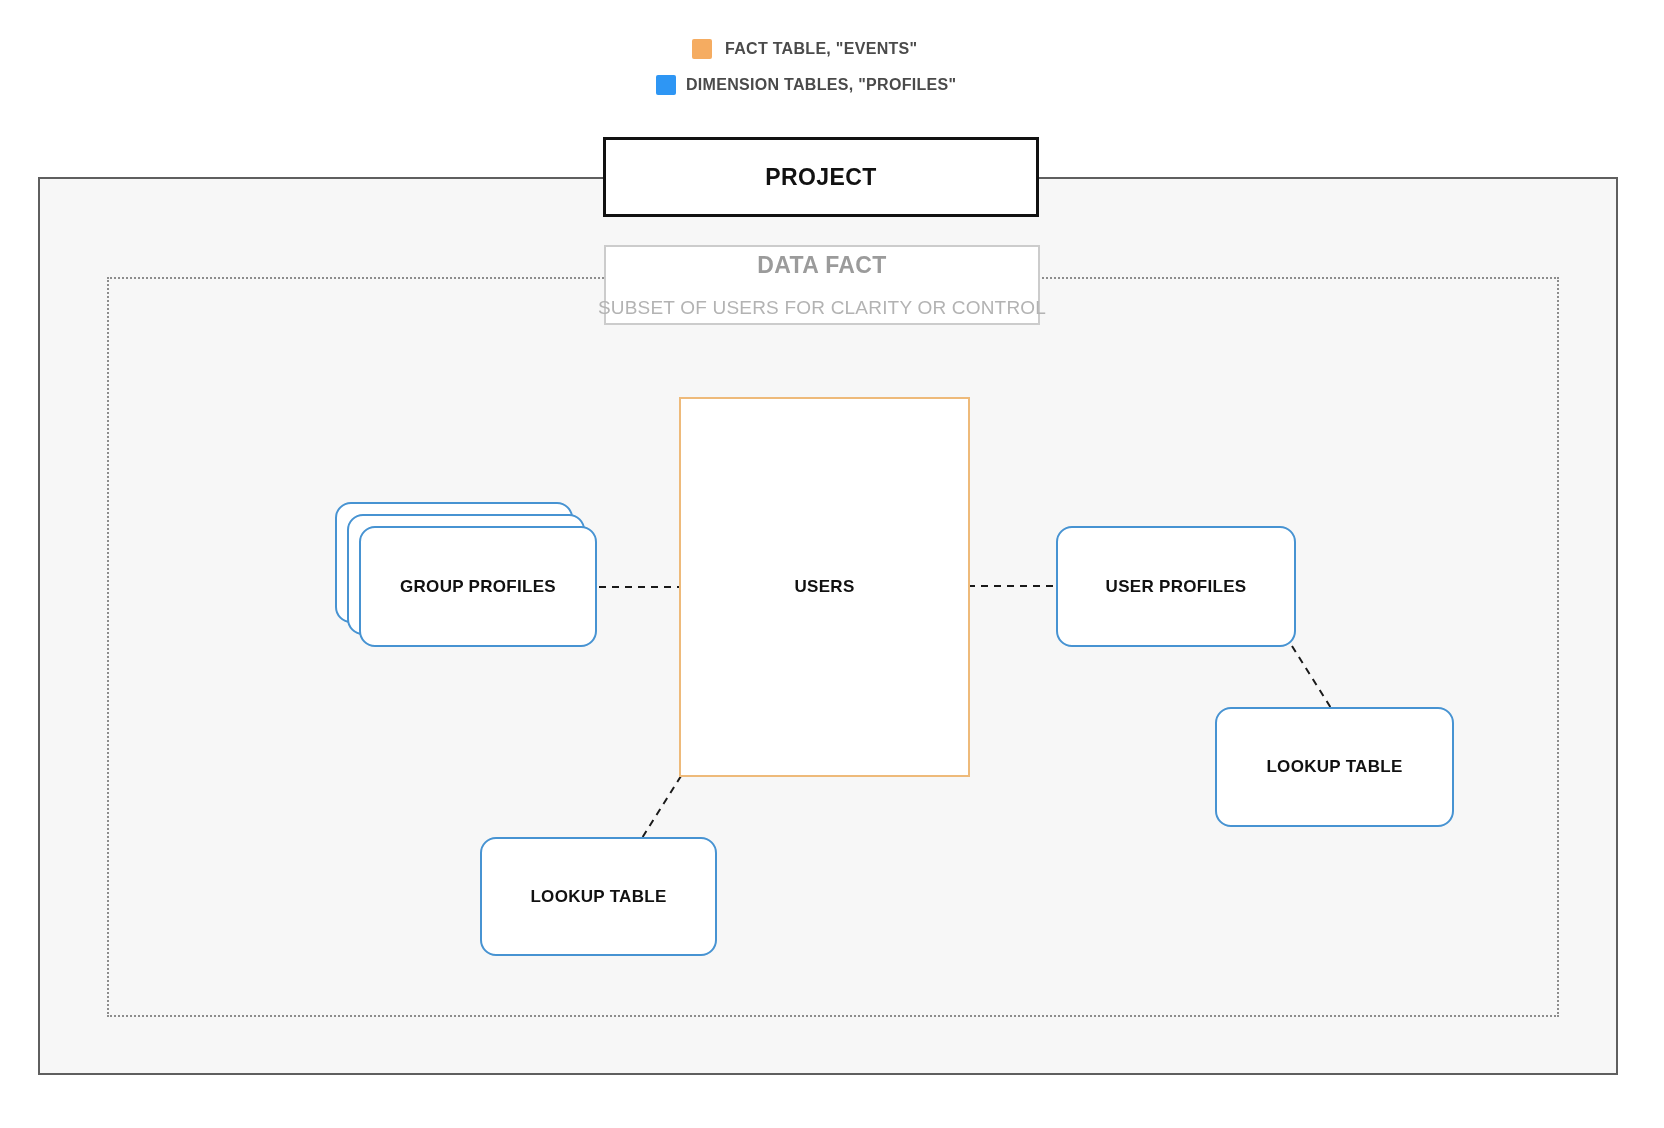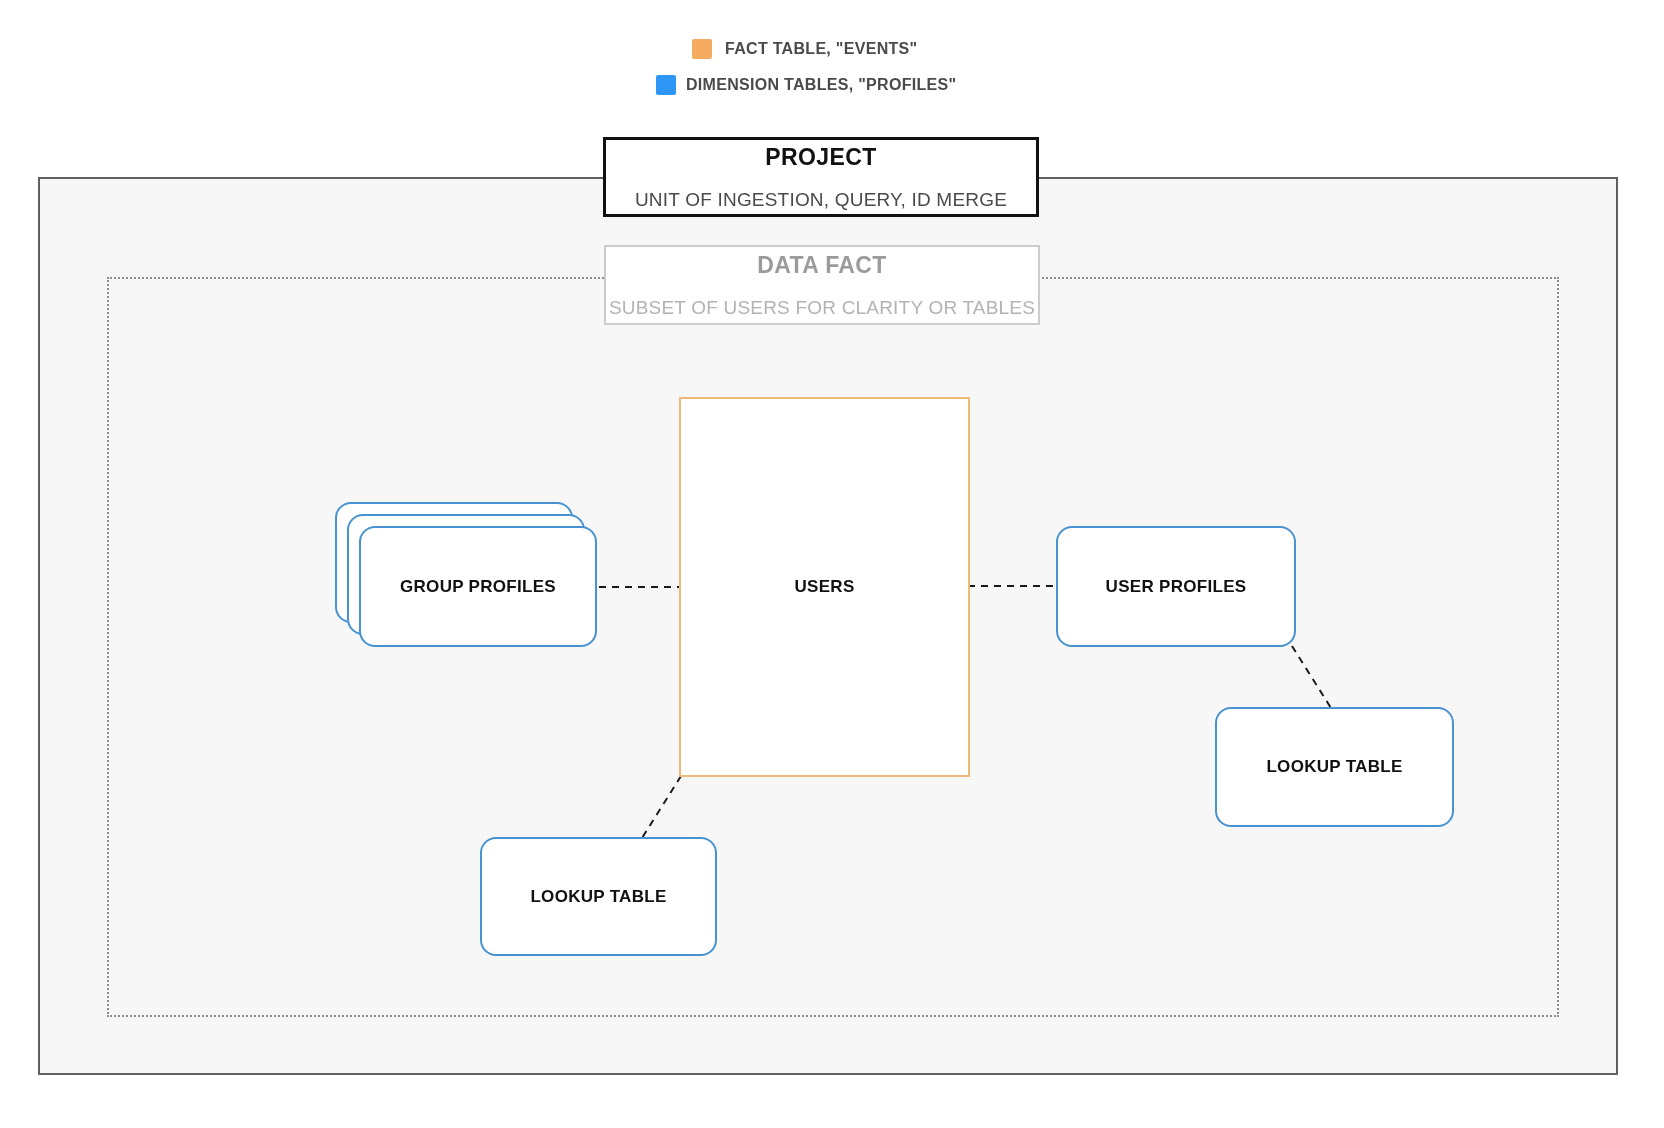--- a/index.html
+++ b/index.html
@@ -159,26 +159,25 @@
 
   <svg class="connectors" viewBox="0 0 1664 1128" xmlns="http://www.w3.org/2000/svg">
     <line class="connector-line" x1="599" y1="587" x2="679" y2="587"></line>
     <line class="connector-line" x1="968" y1="586" x2="1056" y2="586"></line>
     <line class="connector-line" x1="1292" y1="646" x2="1331" y2="708"></line>
     <line class="connector-line" x1="681" y1="776" x2="642" y2="838"></line>
   </svg>
 
   <div class="header-box project-box">
     <div class="header-title">PROJECT</div>
-    <div class="header-subtitle">UNIT OF INGESTION, QUERY, ID MERGE</div>
   </div>
 
   <div class="header-box dataview-box">
     <div class="header-title">DATA FACT</div>
-    <div class="header-subtitle">SUBSET OF USERS FOR CLARITY OR TABLES</div>
+    <div class="header-subtitle">SUBSET OF USERS FOR CLARITY OR CONTROL</div>
   </div>
 
   <div class="node events-box" style="border-color: rgb(238, 186, 122);">
     <span class="node-label">USERS</span>
   </div>
 
   <div class="node card group-back" style="border-color: rgb(71, 147, 210);"></div>
   <div class="node card group-middle" style="border-color: rgb(71, 147, 210);"></div>
   <div class="node card user-profiles" style="border-color: rgb(71, 147, 210);">
     <span class="node-label">USER PROFILES</span>

